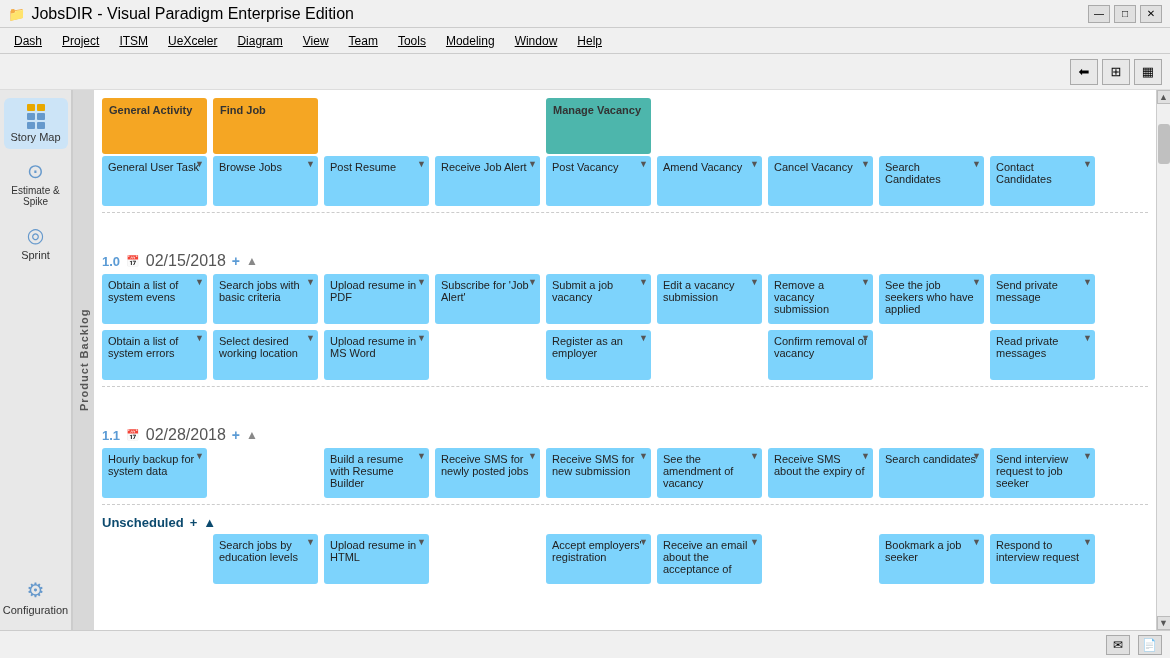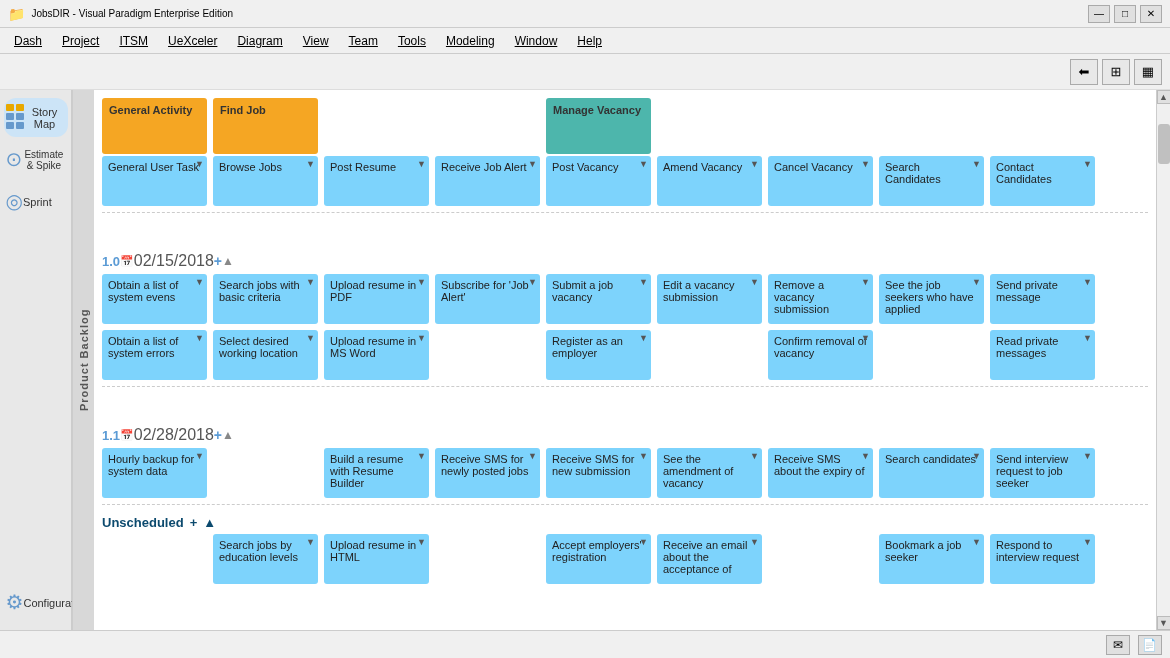--- a/index.html
+++ b/index.html
@@ -9,21 +9,21 @@
     #titlebar {
       background: #f0f0f0;
       height: 28px;
       display: flex;
       align-items: center;
       padding: 0 8px;
       border-bottom: 1px solid #ccc;
       font-size: 12px;
     }
     #titlebar .title-icon { color: #e8a800; margin-right: 6px; font-size: 14px; }
-    #titlebar .title-text { flex: 1; font-size: 10px; }
+    #titlebar .title-text { flex: 1; font-size: 16px; }
     #titlebar .win-controls { display: flex; gap: 4px; }
     #titlebar .win-btn {
       width: 22px; height: 18px;
       background: #e0e0e0;
       border: 1px solid #aaa;
       display: flex; align-items: center; justify-content: center;
       cursor: pointer; font-size: 10px;
     }
 
     
@@ -74,25 +74,25 @@
       border-right: 1px solid #ccc;
       display: flex;
       flex-direction: column;
       align-items: center;
       padding: 8px 0;
       gap: 4px;
     }
     .sidebar-item {
       width: 64px;
       display: flex;
-      flex-direction: row;
+      flex-direction: column;
       align-items: center;
       padding: 6px 2px;
       cursor: pointer;
-      border-radius: 12px;
+      border-radius: 6px;
       font-size: 11px;
       text-align: center;
       color: #333;
     }
     .sidebar-item.active { background: #cce4f7; }
     .sidebar-icon { font-size: 22px; margin-bottom: 2px; }
     .sidebar-icon-grid {
       display: grid;
       grid-template-columns: 1fr 1fr;
       gap: 2px;
@@ -183,20 +183,21 @@
       right: 3px;
       font-size: 9px;
       color: #555;
     }
     .story-card-empty { background: transparent; width: 105px; flex-shrink: 0; }
 
     
     .sprint-header {
       display: flex;
       align-items: center;
+      gap: 6px;
       padding: 6px 0 4px 0;
       font-size: 13px;
       font-weight: bold;
       color: #5b9bd5;
       margin-top: 33px;
     }
     .sprint-header .cal-icon { font-size: 11px; color: #888; }
     .sprint-header .date { font-weight: normal; font-size: 16px; color: #555; }
     .sprint-header .add-btn { color: #5b9bd5; cursor: pointer; font-size: 14px; font-weight: bold; }
     .sprint-header .collapse-btn { color: #888; cursor: pointer; font-size: 12px; }

